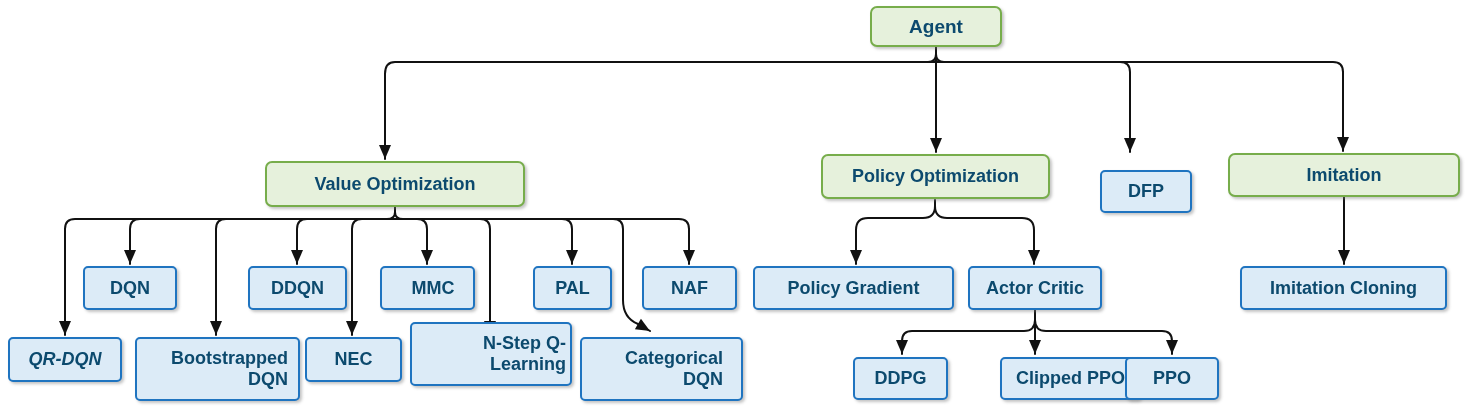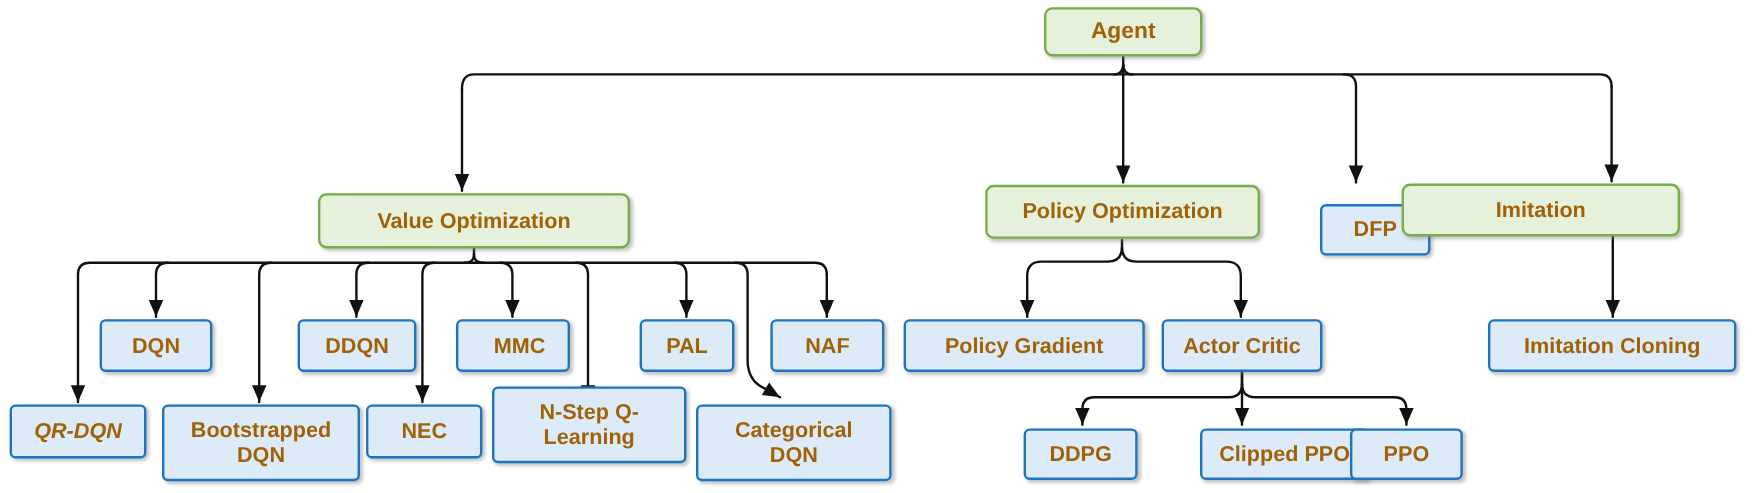--- a/index.html
+++ b/index.html
@@ -7,25 +7,25 @@
     position:relative;
     width:1468px;height:411px;
     background:#ffffff;
     font-family:"Liberation Sans", sans-serif;
     overflow:hidden;
   }
   #connectors{position:absolute;left:0;top:0;}
   .node{
     position:absolute;
     display:flex;align-items:center;justify-content:center;
-    text-align:center;
+    text-align:right;
     font-weight:bold;
     font-size:18px;
     line-height:21px;
-    color:#a16207;
+    color:#0c4a6e;
     box-sizing:border-box;
     box-shadow:2px 2px 3px rgba(125,125,125,0.45);
   }
   .green{
     background:#e6f1dc;
     border:2.5px solid #77ad4b;
     border-radius:7px;
   }
   .blue{
     background:#dcebf7;
@@ -81,21 +81,21 @@
 
       <path d="M1344,197 V264" marker-end="url(#arr)"></path>
     </g>
   </svg>
 
   <div class="node green root" style="left:870px;top:6px;width:132px;height:41px;">Agent</div>
 
   <div class="node green" style="left:265px;top:161px;width:260px;height:46px;">Value Optimization</div>
   <div class="node green" style="left:821px;top:154px;width:229px;height:45px;">Policy Optimization</div>
   <div class="node blue" style="left:1100px;top:154px;width:92px;height:43px;margin-top:16px;">DFP</div>
-  <div class="node green" style="left:1168px;top:153px;width:232px;height:44px;">Imitation</div>
+  <div class="node green" style="left:1228px;top:153px;width:232px;height:44px;">Imitation</div>
 
   <div class="node blue" style="left:83px;top:266px;width:94px;height:44px;">DQN</div>
   <div class="node blue" style="left:248px;top:266px;width:99px;height:44px;">DDQN</div>
   <div class="node blue" style="left:380px;top:266px;width:95px;height:44px;padding-left:11px;">MMC</div>
   <div class="node blue" style="left:533px;top:266px;width:79px;height:44px;">PAL</div>
   <div class="node blue" style="left:642px;top:266px;width:95px;height:44px;">NAF</div>
 
   <div class="node blue" style="left:8px;top:337px;width:114px;height:45px;font-style:italic;">QR-DQN</div>
   <div class="node blue" style="left:135px;top:337px;width:165px;height:64px;padding:0 10px;">Bootstrapped DQN</div>
   <div class="node blue" style="left:305px;top:337px;width:97px;height:45px;">NEC</div>

